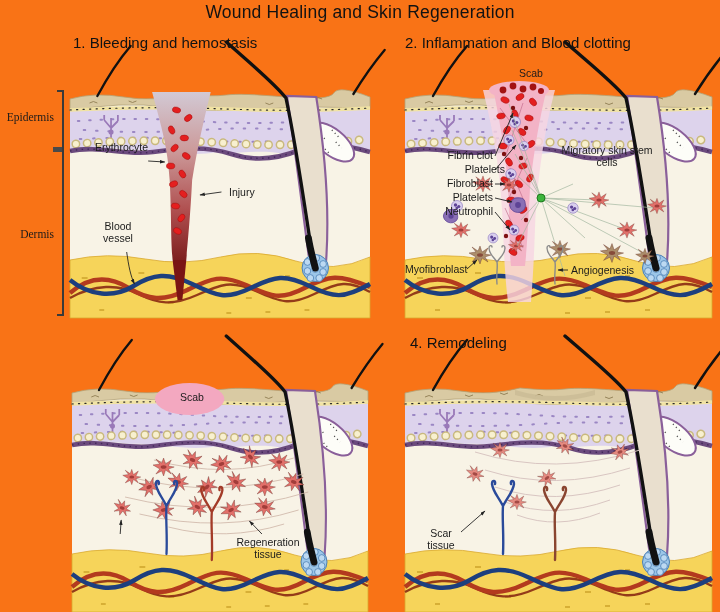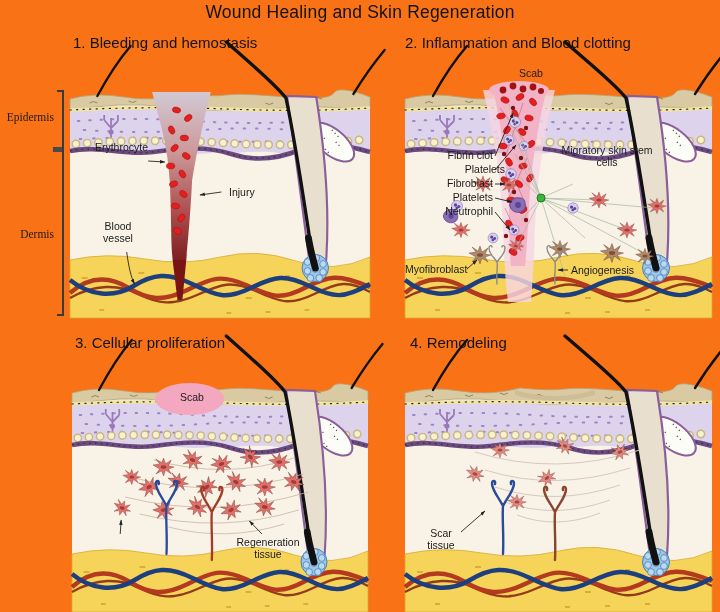--- a/index.html
+++ b/index.html
@@ -117,21 +117,20 @@
         <path d="M290,6 C300,-10 310,-24 322,-38" stroke="#111" stroke-width="2.4" fill="none" stroke-linecap="round"></path>
         <path d="M28,8 C38,-10 48,-26 62,-42" stroke="#111" stroke-width="2.4" fill="none" stroke-linecap="round"></path>
       </g>
     </defs>
   </svg>
 
   <div class="title">Wound Healing and Skin Regeneration</div>
 
   <div class="hd" style="left:73px;top:34px">1. Bleeding and hemostasis</div>
   <div class="hd" style="left:405px;top:34px">2. Inflammation and Blood clotting</div>
-  <div class="hd" style="left:75px;top:334px">3. Cellular proliferation</div>
   <div class="hd" style="left:410px;top:334px">4. Remodeling</div>
 
   <div class="side" style="top:111px">Epidermis</div>
   <div class="side" style="top:228px">Dermis</div>
   <div class="bracket"></div>
   <div class="bracket-tick"></div>
 
   <div class="panel" style="left:70px;top:88px;width:300px;height:230px">
     <svg class="art" width="300" height="230" viewBox="0 0 307 230" preserveAspectRatio="none">
       <use href="#skinbase"></use>

